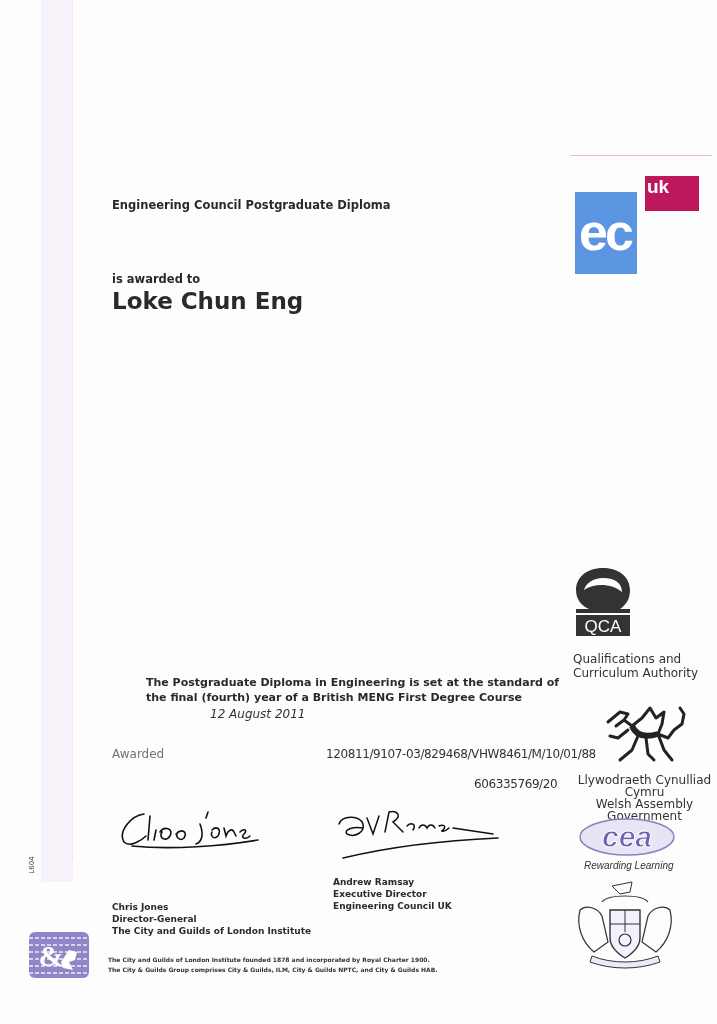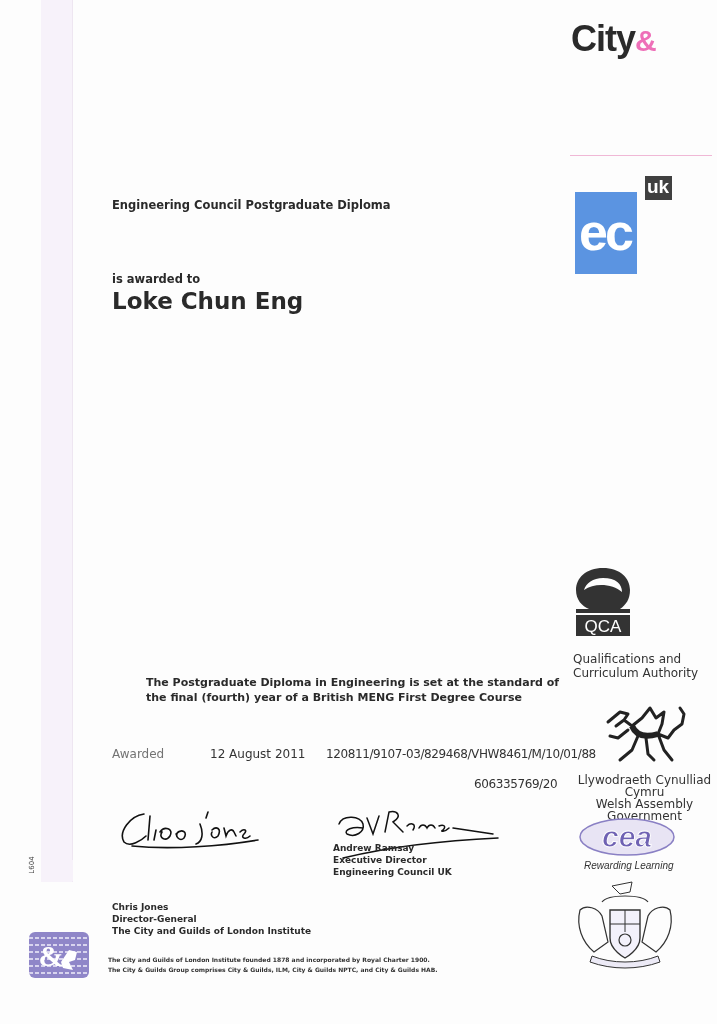--- a/index.html
+++ b/index.html
@@ -34,34 +34,34 @@
   }
   .cg-logo .amp { color:#ee6fb8; font-size:30px; }
   .pink-rule { left:570px; top:155px; width:142px; height:1px; background:#f0b8d6; }
 
   
   .ec-box { left:575px; top:192px; width:62px; height:82px; background:#5b94e1; }
   .ec-box .ec {
     position:absolute; left:4px; top:10px; font-family:"Liberation Sans", sans-serif;
     font-weight:bold; font-size:52px; color:#fff; letter-spacing:-3px;
   }
-  .uk-box { left:645px; top:176px; width:27px; height:24px; background:#404040; }
+  .uk-box { left:645px; top:176px; width:27px; height:35px; background:#be185d;padding-left:27px; }
   .uk-box .uk {
     position:absolute; left:2px; top:0px; font-family:"Liberation Sans", sans-serif;
     font-weight:bold; font-size:19px; color:#fff;
   }
 
   .bold { font-weight:bold; color:#2a2a2a; }
   .diploma-title { left:112px; top:198px; font-size:11.5px; }
   .awarded-to { left:112px; top:272px; font-size:11.5px; }
   .recipient { left:112px; top:288px; font-size:23px;text-align:center; }
   .standard { left:112px; top:675px; font-size:11px; line-height:15px; width:420px;margin-left:34px; }
 
   .awd-label { left:112px; top:747px; font-size:12px; color:#737373; }
-  .awd-date { left:210px; top:747px; font-size:12px; color:#333; }
+  .awd-date { left:210px; top:707px; font-size:12px; color:#333;font-style:italic; }
   .awd-ref { left:326px; top:747px; font-size:12px; color:#333; letter-spacing:-0.4px; }
   .awd-num { left:474px; top:777px; font-size:12px; color:#333; letter-spacing:-0.4px; }
 
   
   .qca-mark { left:573px; top:566px; width:60px; height:70px; }
   .qca-text { left:573px; top:652px; font-size:12px; line-height:14px; color:#333; }
 
   
   .dragon { left:598px; top:704px; width:90px; height:60px; }
   .welsh { left:572px; top:774px; font-size:12px; line-height:12px; color:#333;text-align:center; }
@@ -70,35 +70,34 @@
   .cea { left:578px; top:817px; width:98px; height:40px; }
   .cea-tag { left:584px; top:860px; font-size:10px; font-style:italic; color:#333;
              font-family:"Liberation Sans", sans-serif; }
   .crest { left:572px; top:880px; width:106px; height:92px; }
 
   
   .sig1 { left:112px; top:806px; width:160px; height:50px; }
   .sig2 { left:333px; top:806px; width:170px; height:56px; }
   .signer { font-size:9px; line-height:12px; }
   .signer1 { left:112px; top:873px;margin-top:28px; }
-  .signer2 { left:333px; top:842px; }
+  .signer2 { left:333px; top:876px; }
 
   
   .foot-logo { left:29px; top:932px; width:60px; height:46px; border-radius:6px; overflow:hidden; }
   .foot-text { left:108px; top:955px; font-size:6px; line-height:10px; font-weight:bold; color:#333; }
 </style>
 </head>
 <body>
 
 <div class="abs ribbon"></div>
 <div class="abs ribbon-tail"></div>
 <div class="abs ribbon-code">L604</div>
 
 <div class="abs cg-logo">
-  <span class="l1"><span>City</span><span class="amp">&amp;</span></span>
 </div>
 <div class="abs pink-rule"></div>
 
 <div class="abs ec-box">
   <span class="ec">ec</span>
 </div>
 <div class="abs uk-box">
   <span class="uk">uk</span>
 </div>
 

